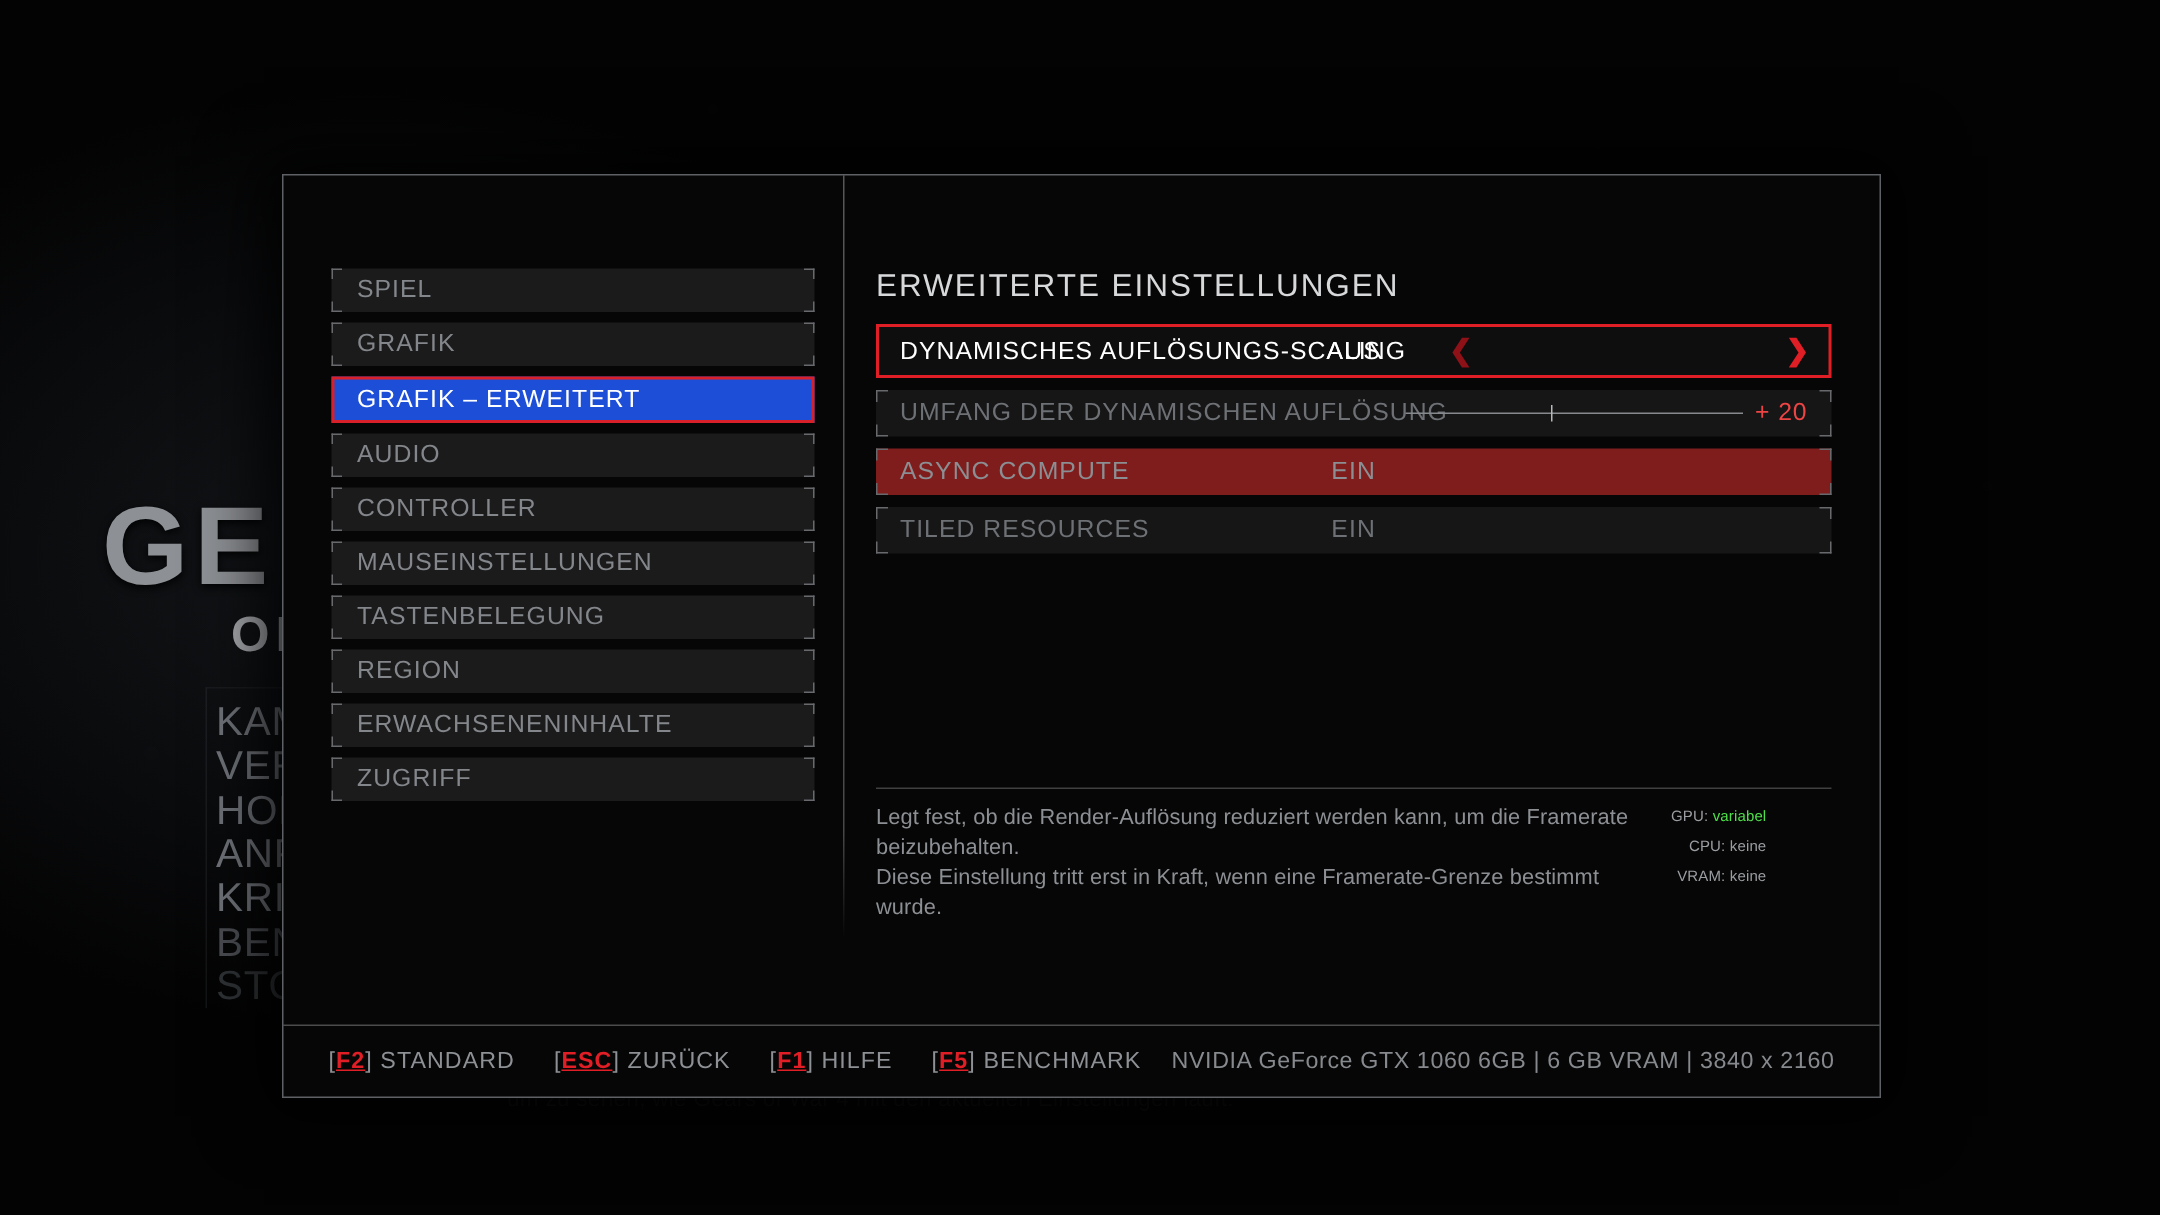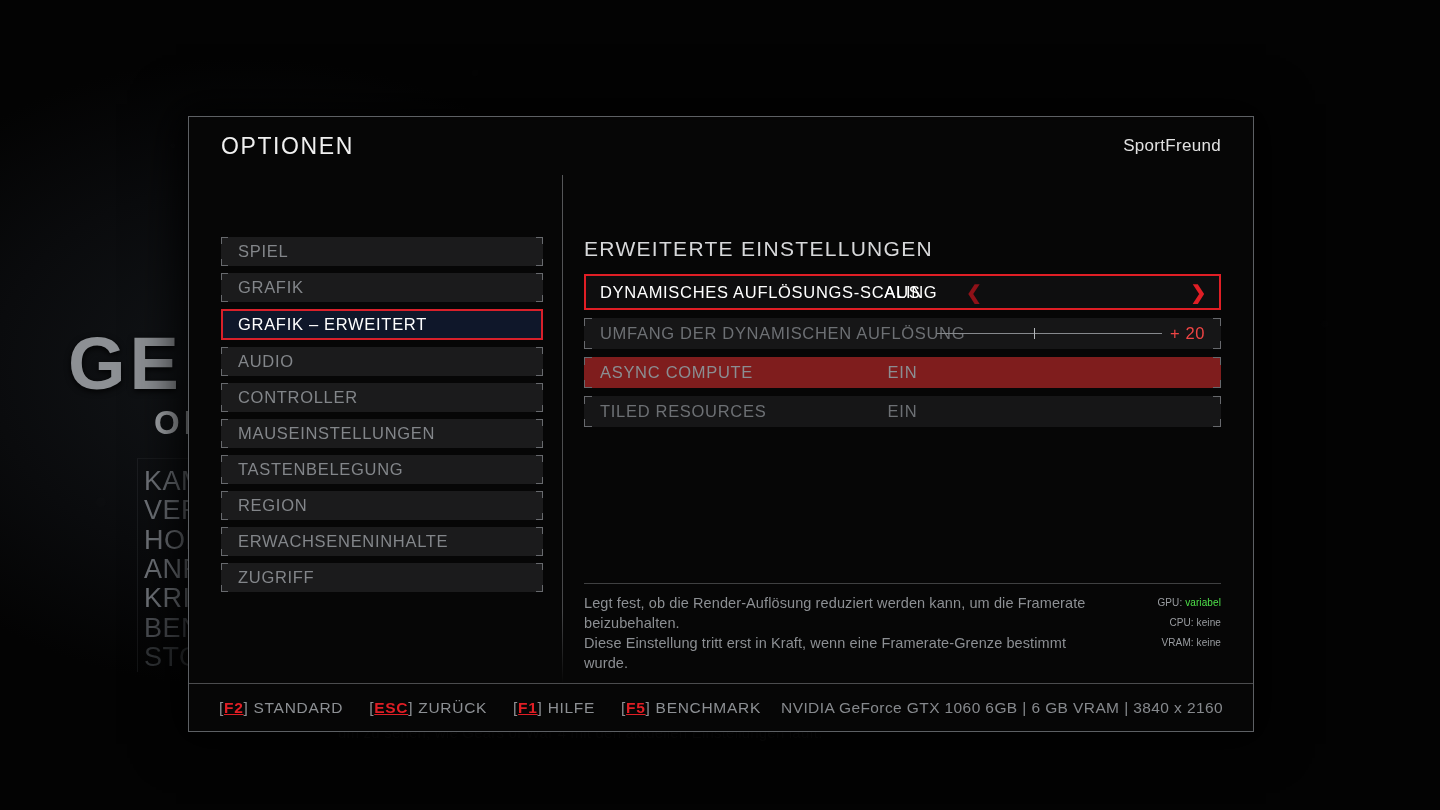--- a/index.html
+++ b/index.html
@@ -164,21 +164,21 @@
     border-color: #67696d;
     border-style: solid;
     border-width: 0;
   }
   .side-item .brk.tl { left: 0;  top: 0;    border-left-width: 1px;  border-top-width: 1px; }
   .side-item .brk.tr { right: 0; top: 0;    border-right-width: 1px; border-top-width: 1px; }
   .side-item .brk.bl { left: 0;  bottom: 0; border-left-width: 1px;  border-bottom-width: 1px; }
   .side-item .brk.br { right: 0; bottom: 0; border-right-width: 1px; border-bottom-width: 1px; }
 
   .side-item.selected {
-    background: #0f172a;
+    background: #1d4ed8;
     border: 2px solid #d8202a;
     color: #ffffff;
     padding-left: 15px;
     height: 31px;
   }
 
   
   .v-divider {
     width: 1px;
     flex: 0 0 1px;
@@ -294,21 +294,21 @@
     position: absolute;
     left: 21px;
     right: 0;
     bottom: 10px;
   }
   .desc-rule {
     height: 1px;
     background: rgba(150,152,156,.4);
     margin-bottom: 9px;
   }
-  .desc-flex { display: flex; justify-content: space-between; align-items: flex-start; }
+  .desc-flex { display: flex; align-items: flex-start; }
   .desc-text {
     font-size: 14.5px;
     line-height: 20px;
     color: #8c8f93;
     letter-spacing: .1px;
     max-width: 530px;
   }
   .perf {
     text-align: right;
     font-size: 10px;
@@ -366,24 +366,20 @@
       <div class="bg-menu-item">ANP</div>
       <div class="bg-menu-item">KRIE</div>
       <div class="bg-menu-item dim">BEN</div>
       <div class="bg-menu-item dim2">STO</div>
     </div>
 
   <div class="bg-footnote">um zu sehen, wie Gears of War 4 mit den aktuellen Einstellungen läuft.</div>
 
   <div id="dialog">
 
-    <div class="dlg-header">
-      <div class="dlg-title">OPTIONEN</div>
-      <div class="dlg-user">SportFreund</div>
-    </div>
 
     <div class="dlg-body">
 
       <div class="sidebar" id="sidebar">
           <div class="side-item">
             <span class="brk tl"></span>
             <span class="brk tr"></span>
             <span class="brk bl"></span>
             <span class="brk br"></span>
             <span>SPIEL</span>

